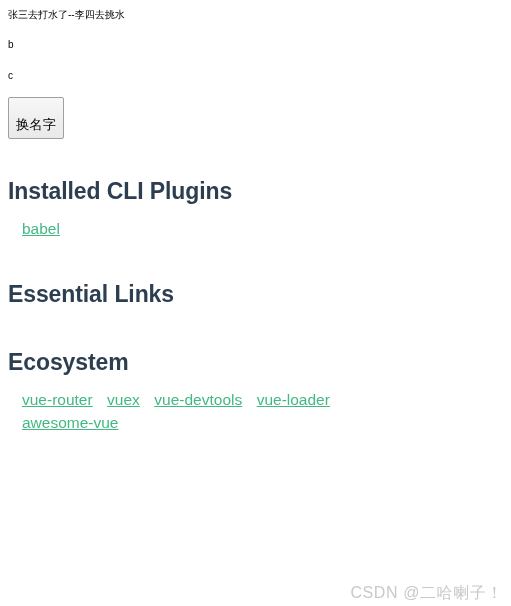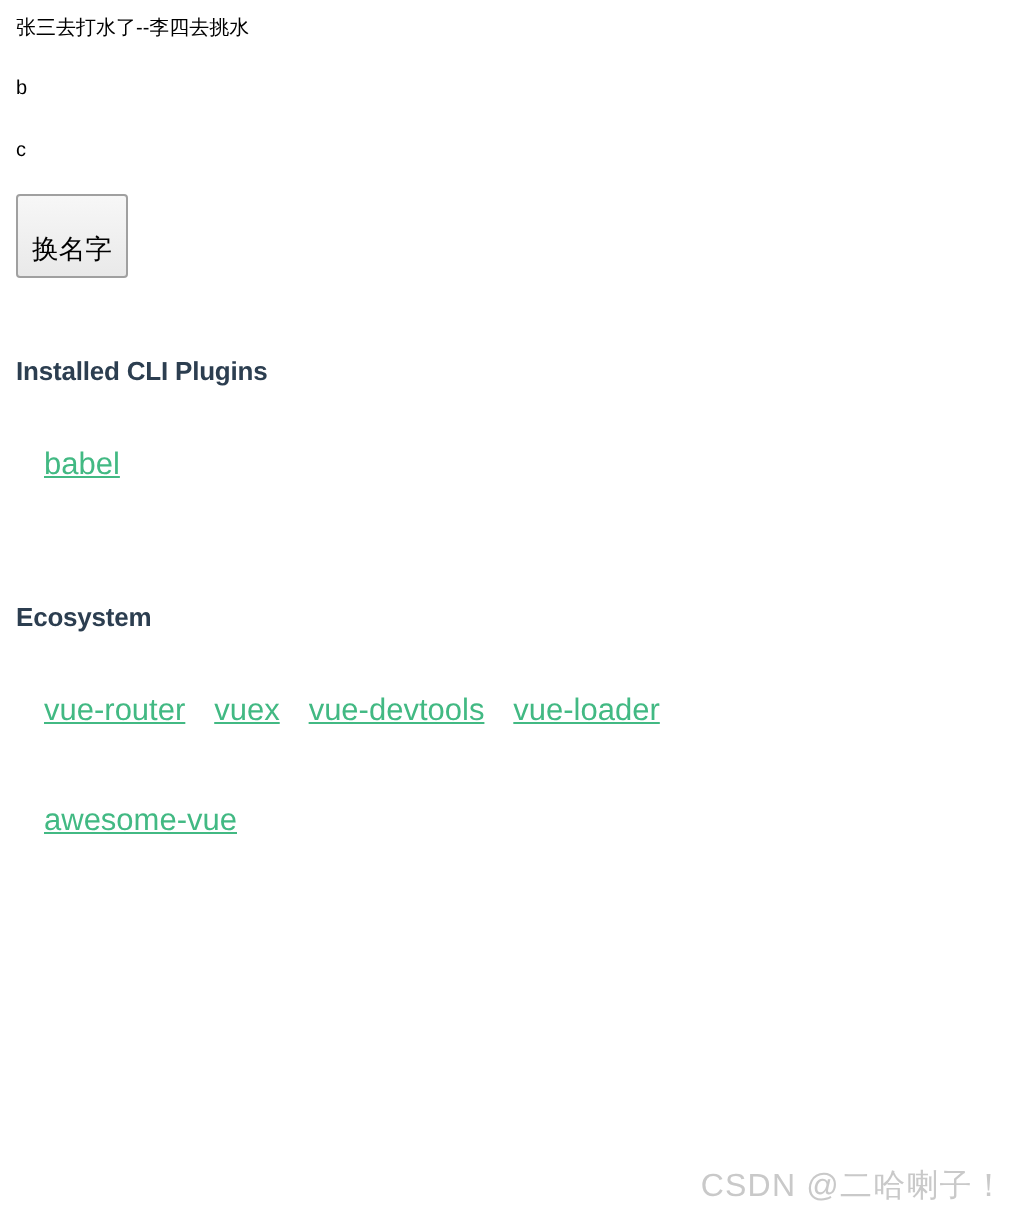--- a/index.html
+++ b/index.html
@@ -63,21 +63,21 @@
   .intro-para {
     font-size: 15.5px;
     line-height: 1.35;
     margin: 0;
     padding-top: 25px;
     color: #2c3e50;
     max-width: 466px;
   }
 
   h3 {
-    font-size: 13px;
+    font-size: 23px;
     font-weight: bold;
     margin: 0;
     color: #2c3e50;
     letter-spacing: -0.1px;
   }
   .h3-plugins   { padding-top: 39px; }
   .h3-essential { padding-top: 41px; }
   .h3-ecosystem { padding-top: 41px; }
 
   ul {
@@ -86,21 +86,21 @@
     padding: 0;
     display: block;
   }
   .link-list {
     padding-top: 12px;
     padding-left: 9px;
     max-width: 470px;
   }
   .link-list li {
     display: inline-block;
-    margin: 16px 5px;
+    margin: 0 5px;
     line-height: 1.45;
   }
 
   a {
     color: #42b983;
     text-decoration: underline;
     font-size: 15.5px;
   }
   a.inline-link { font-size: 15.5px; }
 
@@ -132,20 +132,21 @@
   </div>
 
   <div class="hello">
 
 
     <h3 class="h3-plugins">Installed CLI Plugins</h3>
     <ul class="link-list">
       <li><a href="#">babel</a></li>
     </ul>
 
+    <h3 class="h3-essential">Essential Links</h3>
 
     <h3 class="h3-ecosystem">Ecosystem</h3>
     <ul class="link-list">
       <li><a href="#">vue-router</a></li>
       <li><a href="#">vuex</a></li>
       <li><a href="#">vue-devtools</a></li>
       <li><a href="#">vue-loader</a></li>
       <li style="display:block; margin-left:5px;"><a href="#">awesome-vue</a></li>
     </ul>
 

